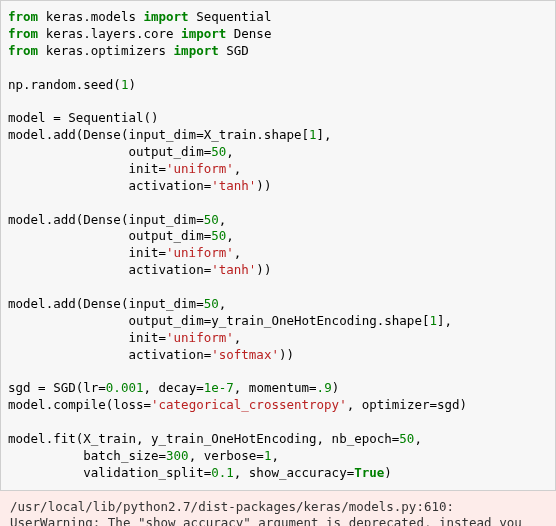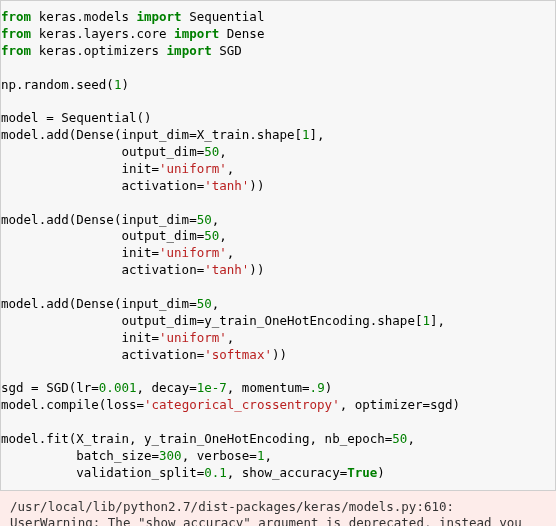--- a/index.html
+++ b/index.html
@@ -6,21 +6,21 @@
   body {
     font-family: "DejaVu Sans Mono", Menlo, Consolas, "Courier New", monospace;
     font-size: 12.5px;
     line-height: 1.35;
     background: #fff;
     width: 556px;
   }
   .code-cell {
     background: #f7f7f7;
     border: 1px solid #cfcfcf;
-    padding: 8px 0;
+    padding: 8px 7px;
     white-space: pre;
     overflow: hidden;
   }
   .output-cell {
     background: #fdecea;
     padding: 8px 10px;
     border-top: none;
     word-wrap: break-word;
     white-space: pre-wrap;
     color: #333;

